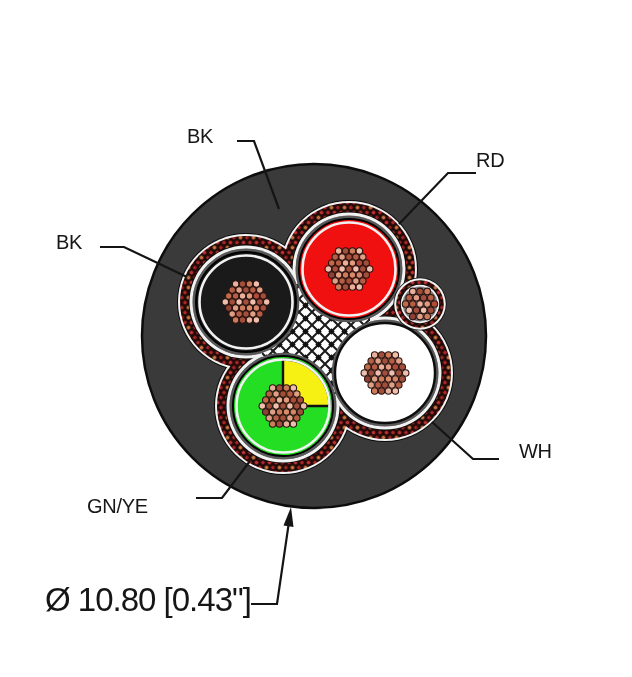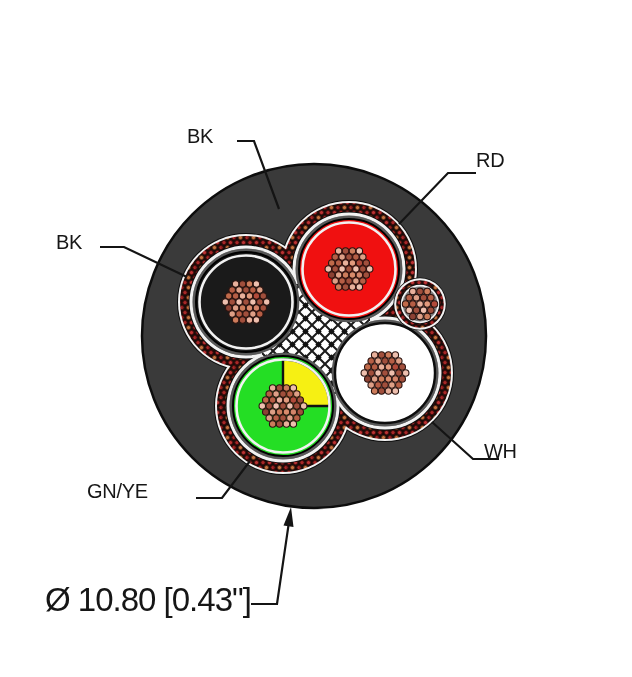--- a/index.html
+++ b/index.html
@@ -310,16 +310,16 @@
       <polyline points="499,459 473,459 432,422"></polyline>
       <polyline points="196,498 222,498 250,461"></polyline>
       <polyline points="251,604 277,604 288.4,525.8"></polyline>
     </g>
     <polygon points="291,507 293.5,527 283.5,525.5" fill="#141414"></polygon>
   </svg>
 
   <div class="lbl" style="left:187px;top:126px">BK</div>
   <div class="lbl" style="left:476px;top:150px">RD</div>
   <div class="lbl" style="left:56px;top:232px">BK</div>
-  <div class="lbl" style="left:484px;top:441px">WH</div>
-  <div class="lbl" style="left:87px;top:481px">GN/YE</div>
+  <div class="lbl" style="left:519px;top:441px">WH</div>
+  <div class="lbl" style="left:87px;top:496px">GN/YE</div>
   <div class="lbl dim" style="left:45px;top:583px">Ø 10.80 [0.43"]</div>
 </div>
 
 </body></html>

